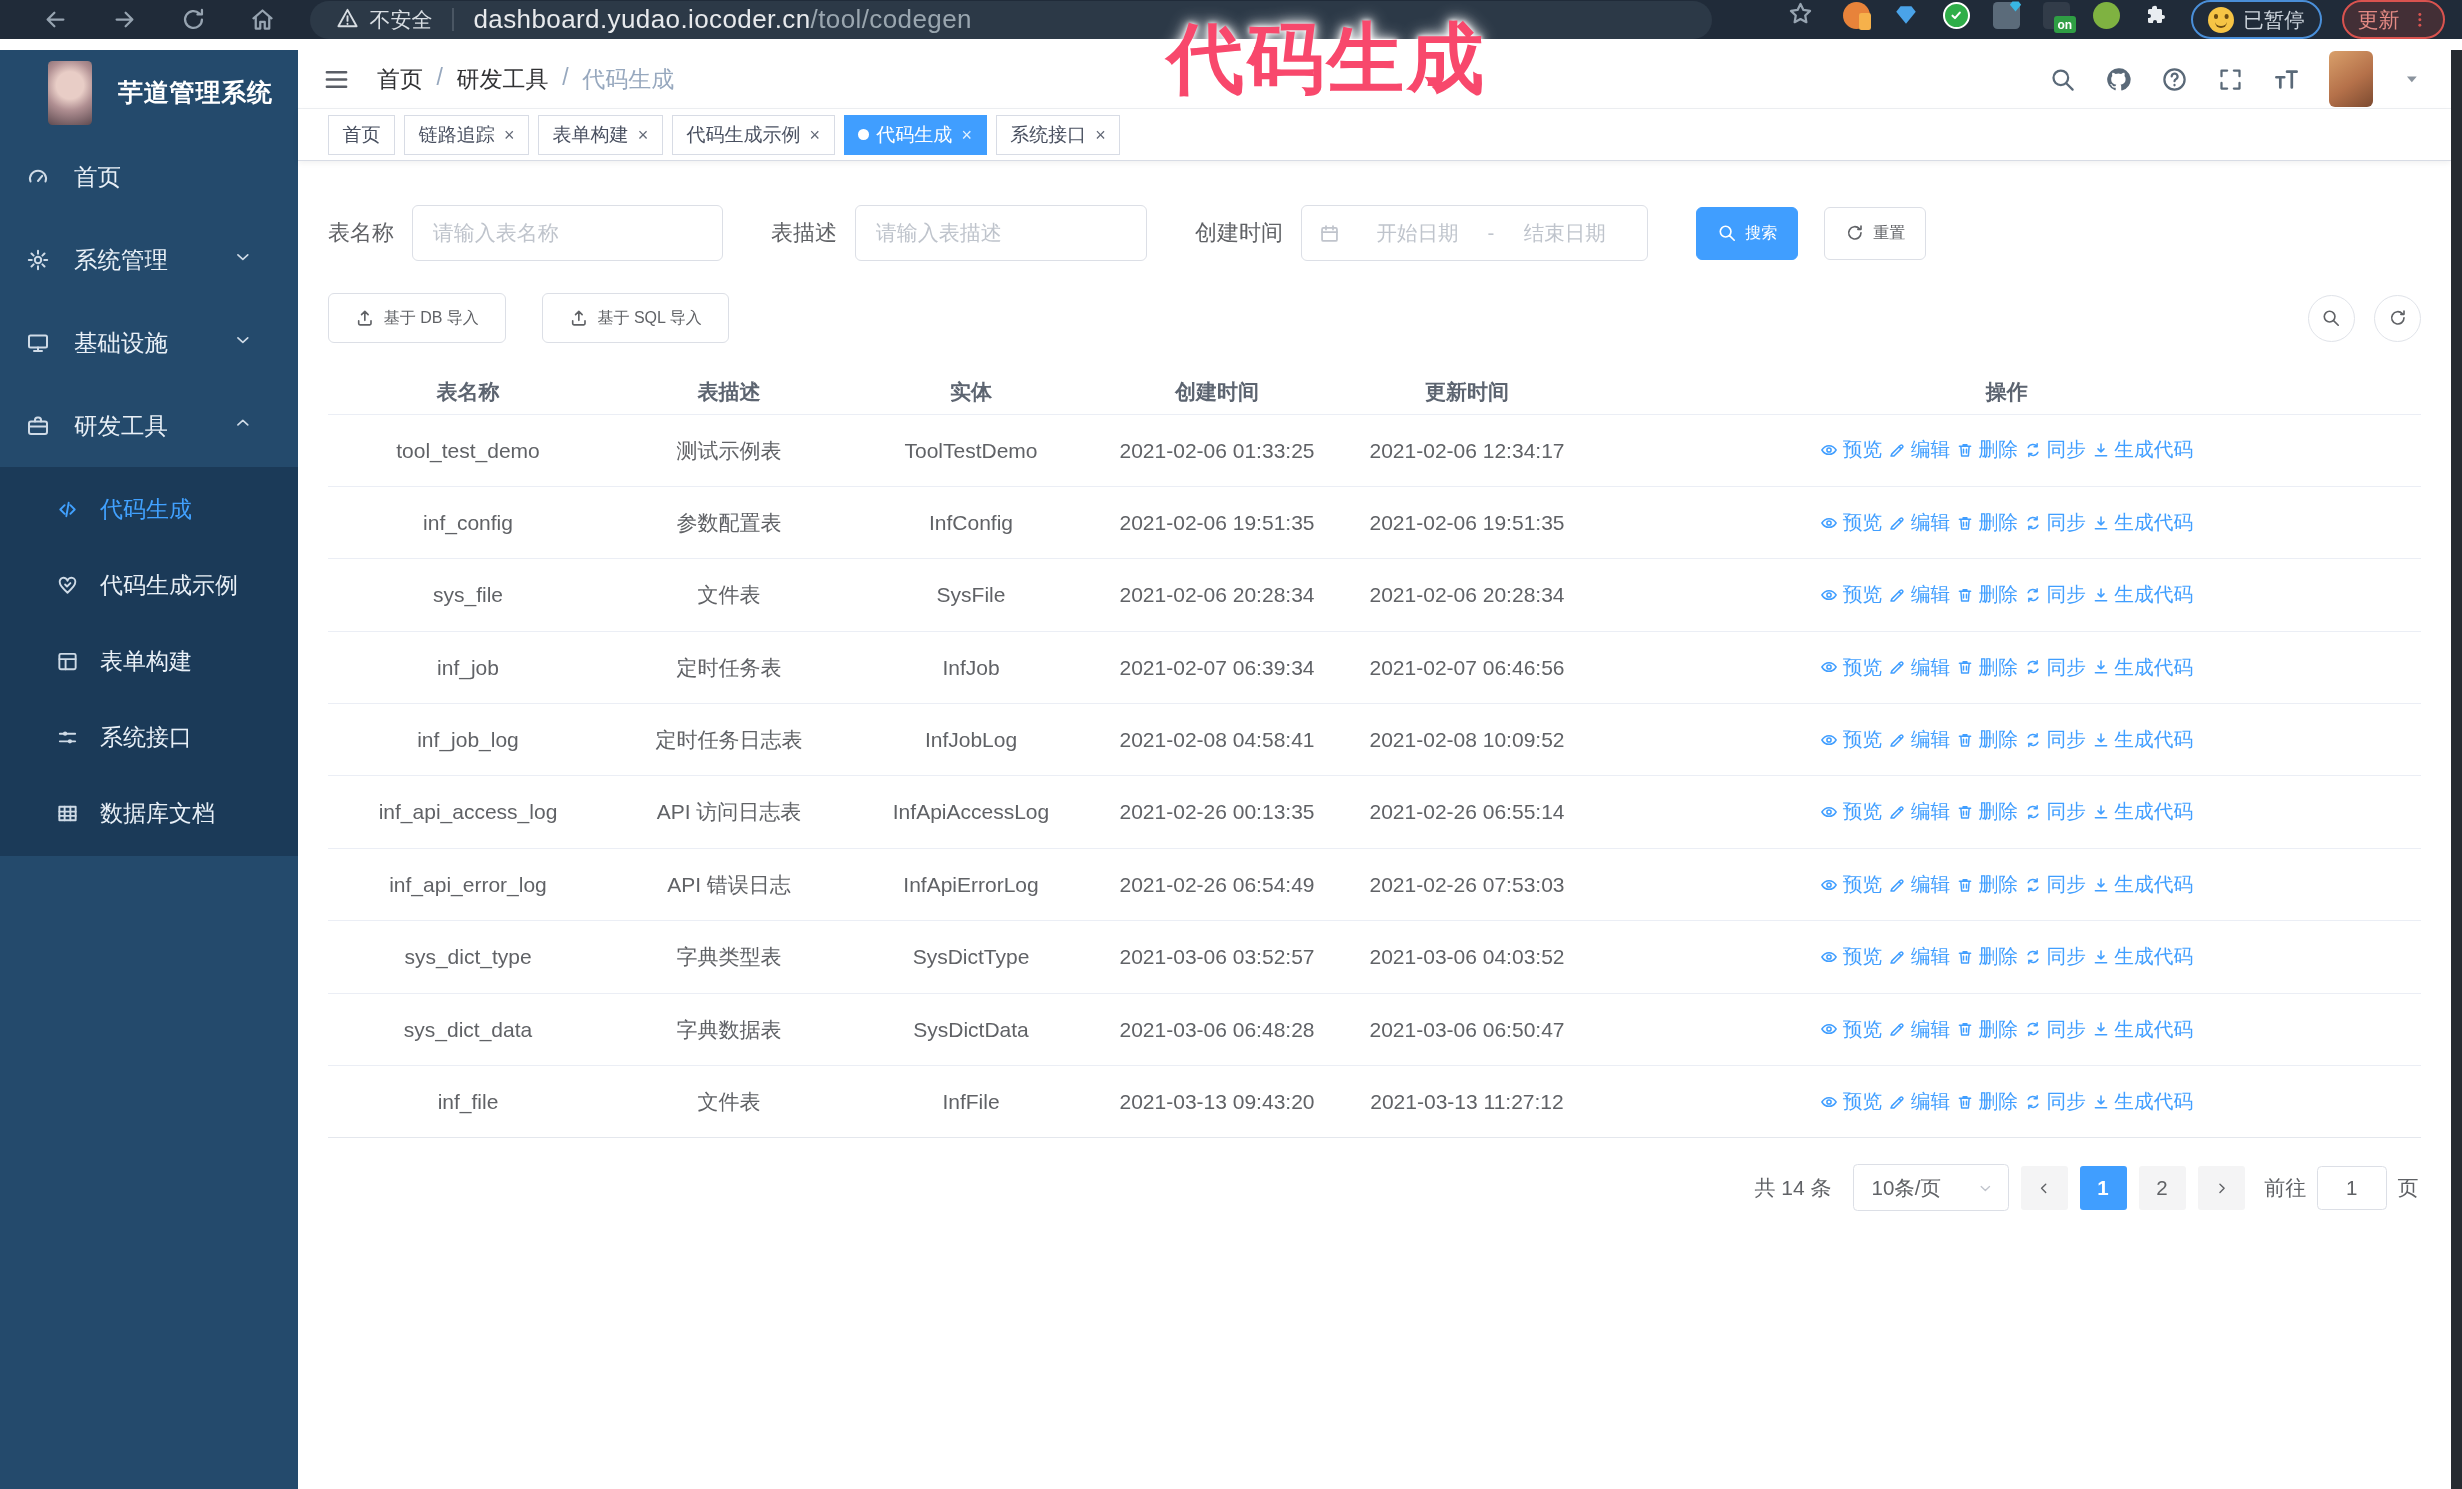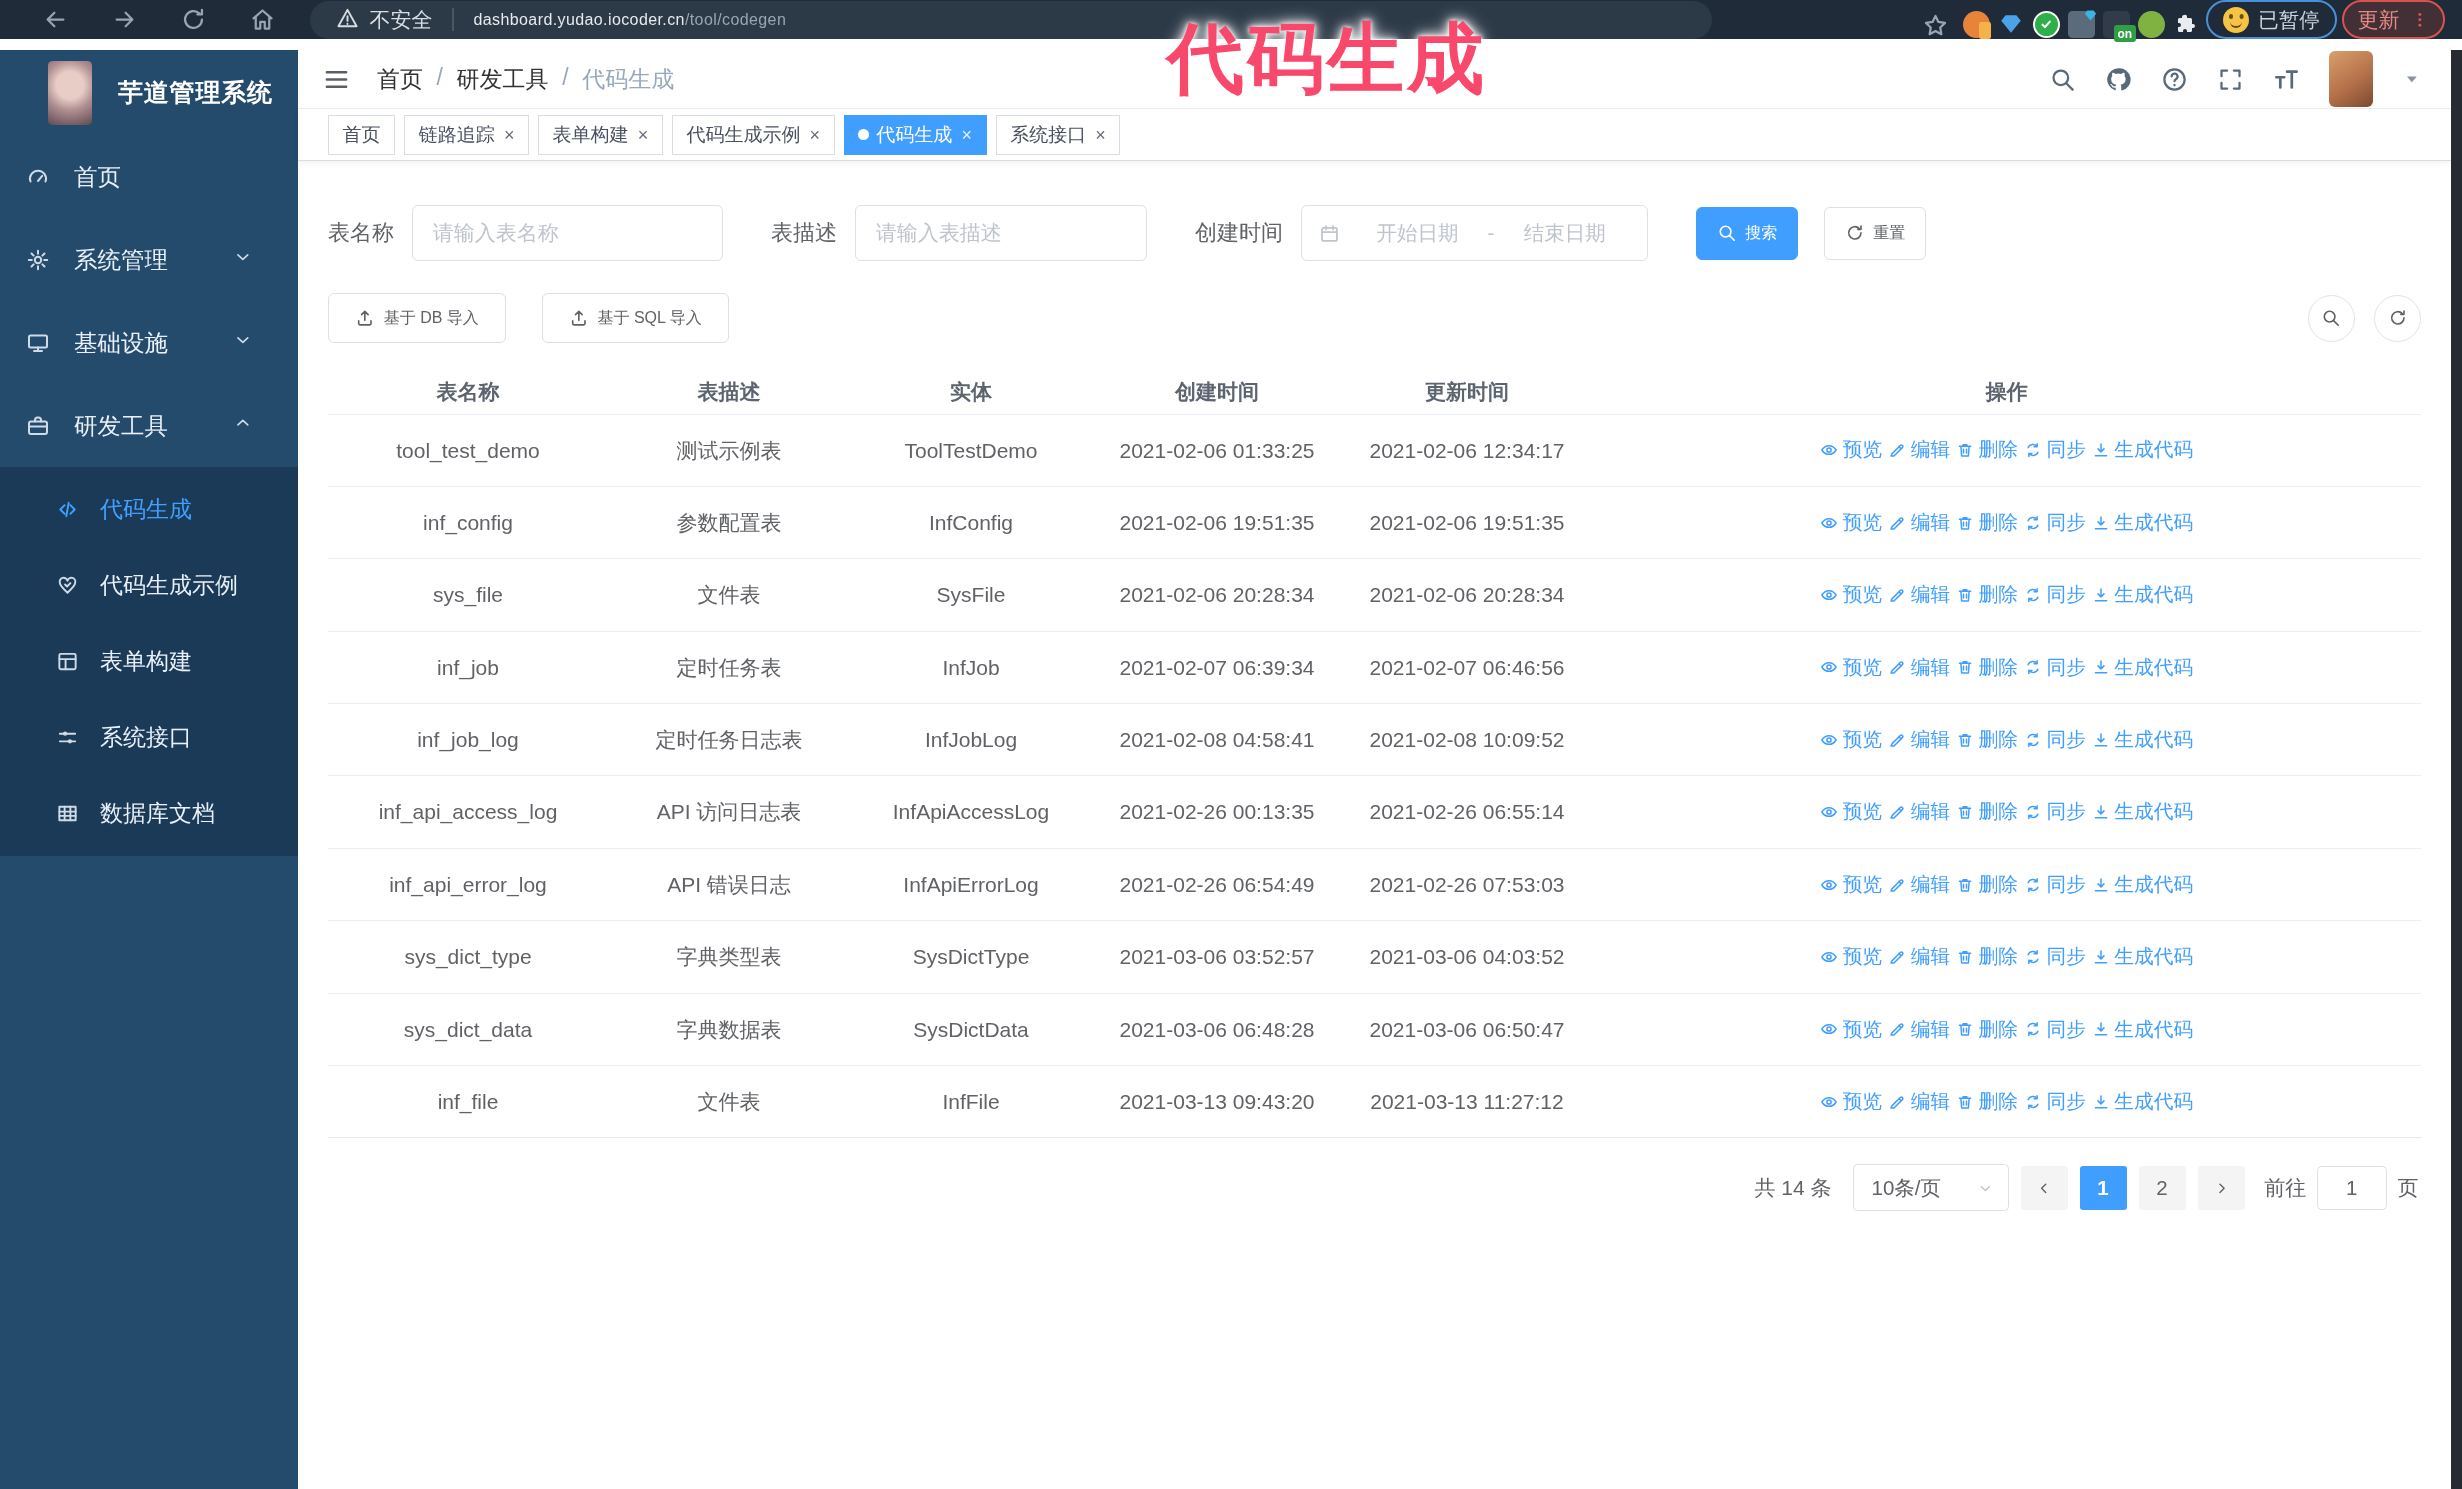--- a/index.html
+++ b/index.html
@@ -14,23 +14,23 @@
   
   .browser { position:absolute; left:0; top:0; width:2462px; height:39px;
     background:#202b39; display:flex; align-items:center; padding:0 16.7px 0 34px; }
   .bnav { color:#97a4b1; width:42px; display:flex; justify-content:center; margin-right:27px; cursor:pointer; }
   .bnav svg { width:27px; height:27px; }
   .urlpill { height:38px; width:1402px; background:#2c3947; border-radius:19.7px;
     display:flex; align-items:center; padding:0 26px; color:#d8dde2; }
   .urlpill .warn { color:#d8dde2; margin-right:10.6px; }
   .urlpill .sec { font-size:21px; }
   .urlpill .div { width:1.5px; height:23px; background:#4a5663; margin:0 19.7px; }
-  .url { font-size:16px; color:#e8eaed; letter-spacing:0.4px; }
+  .url { font-size:26px; color:#e8eaed; letter-spacing:0.4px; }
   .url .path { color:#9aa6af; }
-  .bright { margin-left:auto; display:flex; align-items:flex-end; gap:5px; }
+  .bright { margin-left:auto; display:flex; align-items:flex-start; gap:20px; }
   .ext { width:30px; height:30px; display:flex; align-items:center; justify-content:center; position:relative; }
   .ext-c { width:27px; height:27px; border-radius:50%; }
   .badge-on { position:absolute; right:-4.5px; bottom:-3px; background:#2f9e44; color:#fff;
     font-size:12px; line-height:1; padding:2.3px 3.8px; border-radius:3px; font-weight:bold; }
   .paused { height:39px; border:2.3px solid #4a8fd9; border-radius:21px; display:flex;
     align-items:center; gap:9px; padding:0 15px; color:#cbd3db; font-size:20.5px; }
   .face { width:26px; height:26px; border-radius:50%; background:#f6c445; position:relative; }
   .face::before { content:""; position:absolute; left:5.3px; top:7.6px; width:4.5px; height:4.5px;
     border-radius:50%; background:#6b4b12; box-shadow:10.6px 0 0 #6b4b12; }
   .face::after { content:""; position:absolute; left:6.8px; bottom:4.5px; width:12px; height:6px;

